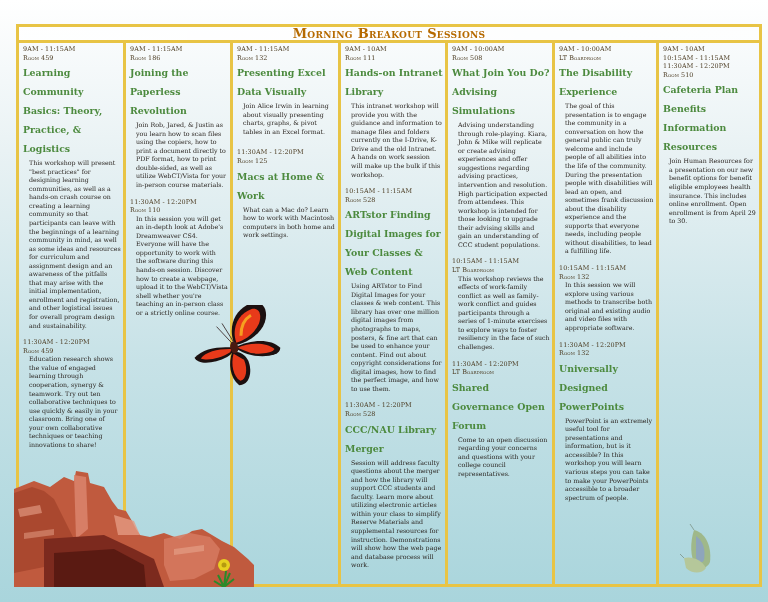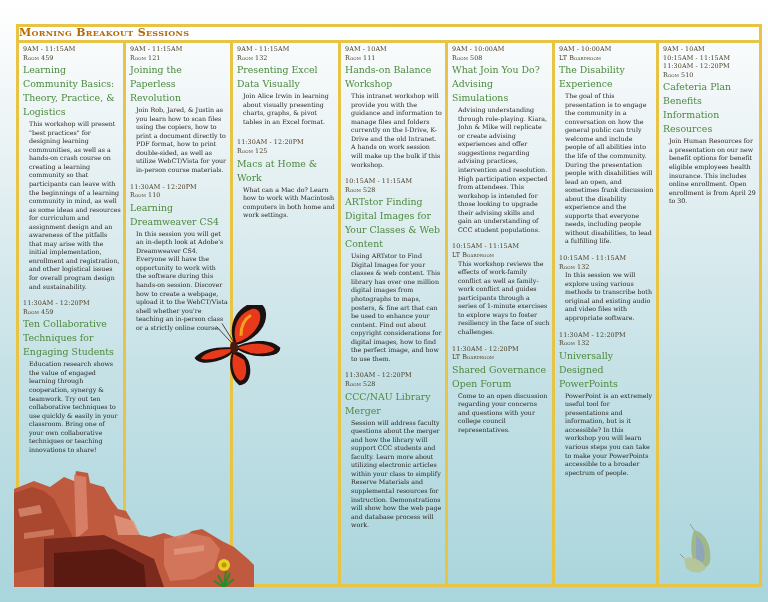--- a/index.html
+++ b/index.html
@@ -12,22 +12,22 @@
     position: absolute; left: 16px; top: 24px; width: 746px; height: 563px;
     border: 3px solid #e8c445; box-sizing: border-box;
   }
   .title-bar {
     position: absolute; left: 0; top: 0; right: 0; height: 13px;
     border-bottom: 3px solid #e8c445;
     text-align: right;
     background: linear-gradient(90deg, rgba(255,255,255,0.9), rgba(255,255,255,0.6));
   }
   .title-text {
-    position: absolute; left: 0; right: 0; top: -1px; text-align: left;
-    font-family: "DejaVu Serif", serif; font-size: 11px; font-weight: bold;
+    position: absolute; left: 0; right: 0; top: -1px; text-align: center;
+    font-family: "DejaVu Serif", serif; font-size: 13px; font-weight: bold;
     color: #b66a00; font-variant: small-caps; letter-spacing: 0.3px;
   }
   .cols {
     position: absolute; left: 0; top: 16px; right: 0; bottom: 0;
     display: flex;
   }
   .col {
     position: relative; box-sizing: border-box; padding: 0 1px 0 4px;
     border-right: 3px solid #e8c445;
   }
@@ -41,22 +41,22 @@
   .c7 { flex: 1; }
   .session { margin-bottom: 8px; position: relative; z-index: 2; }
   .time, .room {
     font-family: "DejaVu Serif", serif; font-size: 6.4px; line-height: 8.6px;
     color: #4a3a20; font-variant: small-caps; text-transform: uppercase;
     letter-spacing: 0.1px;
   }
   .time { margin-top: 2px; }
   .room { text-transform: none; }
   .stitle {
-    font-family: "DejaVu Serif", serif; font-weight: normal; font-size: 9.4px;
-    line-height: 14px; color: #4c8a3e; margin: 1px 0 1px 0;
+    font-family: "DejaVu Serif", serif; font-weight: bold; font-size: 9.4px;
+    line-height: 19px; color: #4c8a3e; margin: 1px 0 1px 0;
   }
   .desc {
     font-family: "DejaVu Serif", serif; font-size: 6.3px; line-height: 8.55px;
     color: #2a2420; padding-left: 6px; padding-right: 1px;
   }
   .ruins { position: absolute; left: 14px; top: 469px; z-index: 1; }
   .butterfly-red { position: absolute; left: 191px; top: 305px; z-index: 3; }
   .butterfly-blue { position: absolute; left: 680px; top: 522px; z-index: 3; }
 </style>
 </head>
@@ -71,36 +71,34 @@
     <div class="col c1">
       <div class="session">
         <div class="time">9am - 11:15am</div>
         <div class="room">Room 459</div>
         <div class="stitle">Learning Community Basics: Theory, Practice, &amp; Logistics</div>
         <div class="desc">This workshop will present "best practices" for designing learning communities, as well as a hands-on crash course on creating a learning community so that participants can leave with the beginnings of a learning community in mind, as well as some ideas and resources for curriculum and assignment design and an awareness of the pitfalls that may arise with the initial implementation, enrollment and registration, and other logistical issues for overall program design and sustainability.</div>
       </div>
       <div class="session">
         <div class="time">11:30am - 12:20pm</div>
         <div class="room">Room 459</div>
-        <div class="stitle">Ten Collaborative Techniques for Engaging Students</div>
         <div class="desc">Education research shows the value of engaged learning through cooperation, synergy &amp; teamwork. Try out ten collaborative techniques to use quickly &amp; easily in your classroom. Bring one of your own collaborative techniques or teaching innovations to share!</div>
       </div>
     </div>
 
     <div class="col c2">
       <div class="session">
         <div class="time">9am - 11:15am</div>
-        <div class="room">Room 121</div>
+        <div class="room">Room 186</div>
         <div class="stitle">Joining the Paperless Revolution</div>
         <div class="desc">Join Rob, Jared, &amp; Justin as you learn how to scan files using the copiers, how to print a document directly to PDF format, how to print double-sided, as well as utilize WebCT/Vista for your in-person course materials.</div>
       </div>
       <div class="session">
         <div class="time">11:30am - 12:20pm</div>
         <div class="room">Room 110</div>
-        <div class="stitle">Learning Dreamweaver CS4</div>
         <div class="desc">In this session you will get an in-depth look at Adobe's Dreamweaver CS4. Everyone will have the opportunity to work with the software during this hands-on session. Discover how to create a webpage, upload it to the WebCT/Vista shell whether you're teaching an in-person class or a strictly online course.</div>
       </div>
     </div>
 
     <div class="col c3">
       <div class="session">
         <div class="time">9am - 11:15am</div>
         <div class="room">Room 132</div>
         <div class="stitle">Presenting Excel Data Visually</div>
         <div class="desc">Join Alice Irwin in learning about visually presenting charts, graphs, &amp; pivot tables in an Excel format.</div>
@@ -110,21 +108,21 @@
         <div class="room">Room 125</div>
         <div class="stitle">Macs at Home &amp; Work</div>
         <div class="desc">What can a Mac do? Learn how to work with Macintosh computers in both home and work settings.</div>
       </div>
     </div>
 
     <div class="col c4">
       <div class="session">
         <div class="time">9am - 10am</div>
         <div class="room">Room 111</div>
-        <div class="stitle">Hands-on Balance Workshop</div>
+        <div class="stitle">Hands-on Intranet Library</div>
         <div class="desc">This intranet workshop will provide you with the guidance and information to manage files and folders currently on the I-Drive, K-Drive and the old Intranet. A hands on work session will make up the bulk if this workshop.</div>
       </div>
       <div class="session">
         <div class="time">10:15am - 11:15am</div>
         <div class="room">Room 528</div>
         <div class="stitle">ARTstor Finding Digital Images for Your Classes &amp; Web Content</div>
         <div class="desc">Using ARTstor to Find Digital Images for your classes &amp; web content. This library has over one million digital images from photographs to maps, posters, &amp; fine art that can be used to enhance your content. Find out about copyright considerations for digital images, how to find the perfect image, and how to use them.</div>
       </div>
       <div class="session">
         <div class="time">11:30am - 12:20pm</div>

